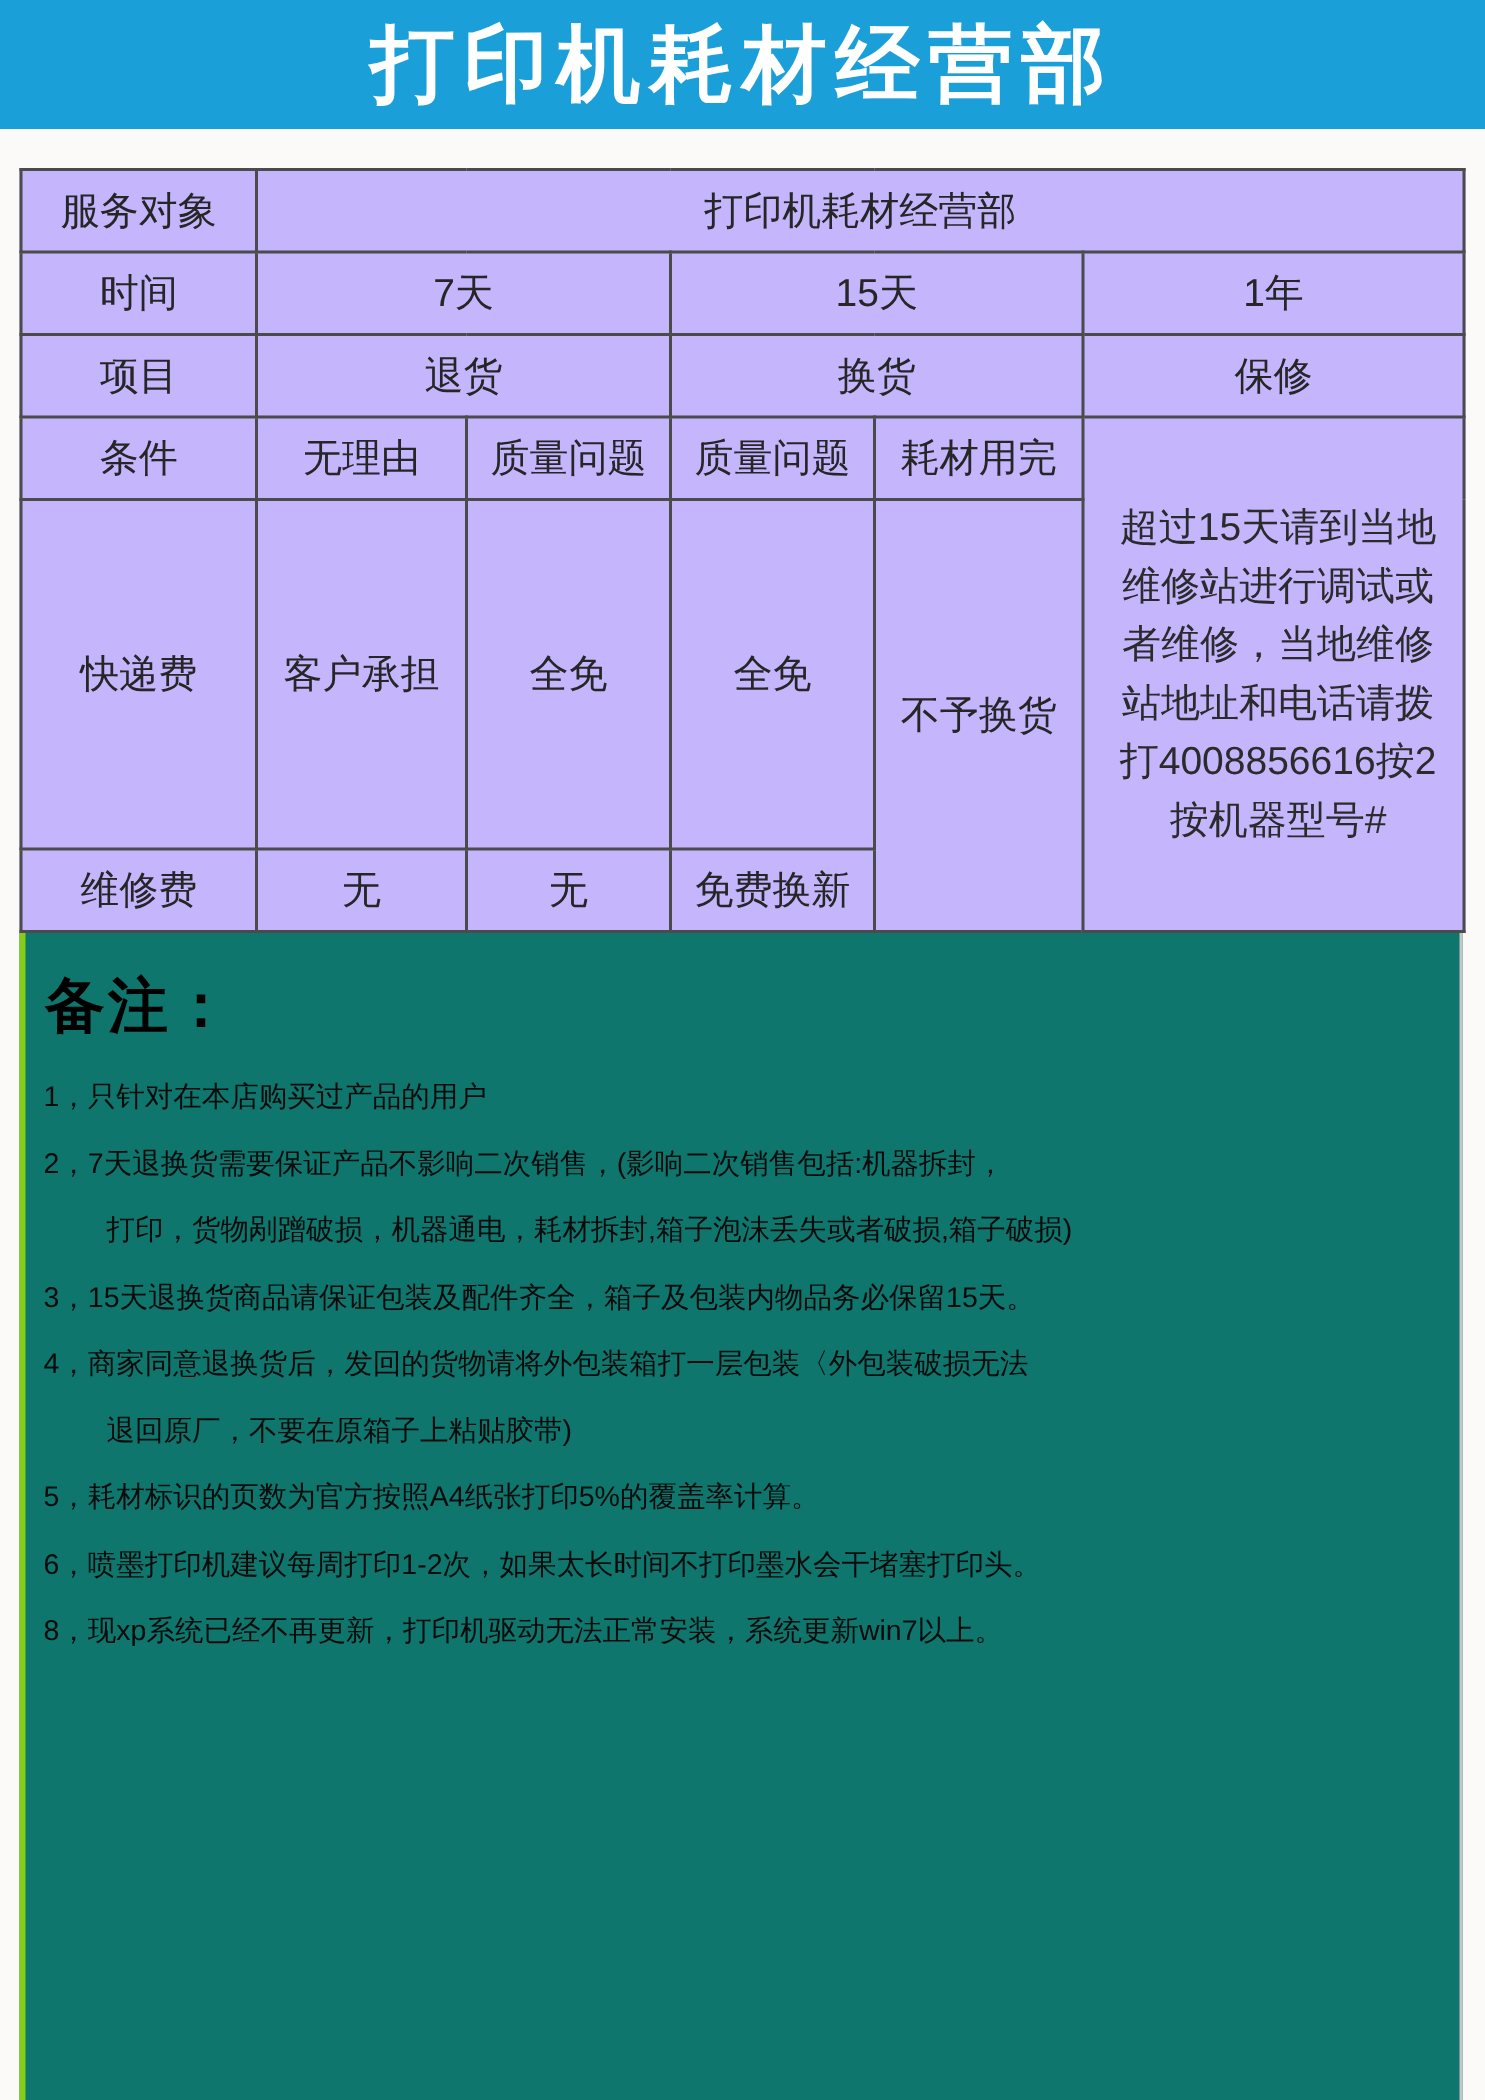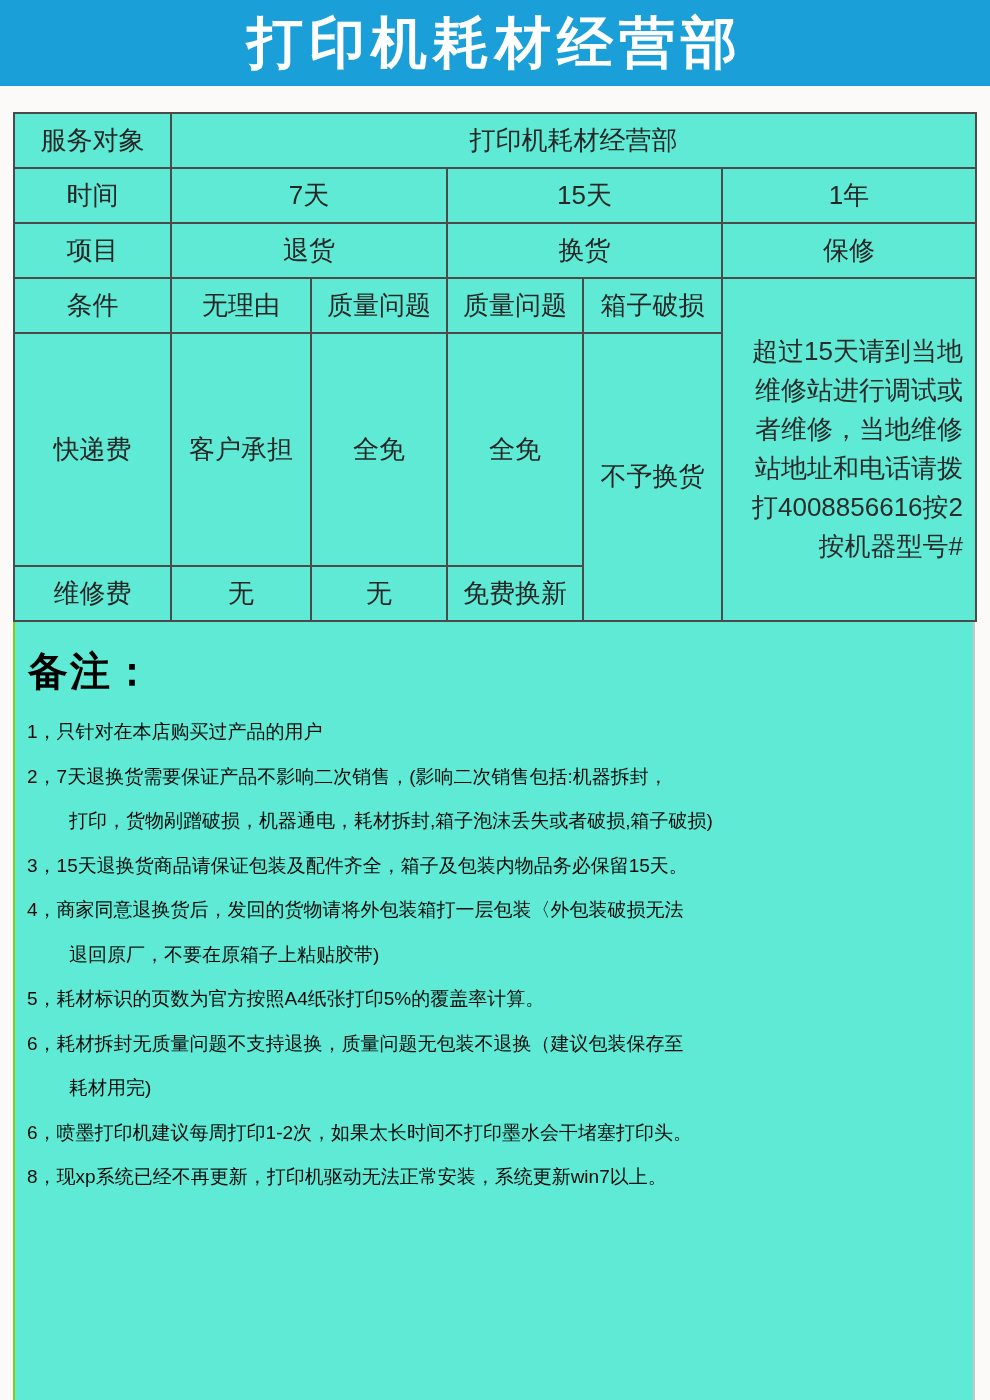--- a/index.html
+++ b/index.html
@@ -21,40 +21,40 @@
   .banner-title {
     color: #ffffff; font-size: 56px; font-weight: bold; letter-spacing: 6px;
     line-height: 1;
   }
 
   
   .warranty-table {
     position: absolute; top: 112px; left: 13px;
     width: 962px; height: 510px;
     border-collapse: collapse; table-layout: fixed;
-    background: #5eead4;
+    background: #c4b5fd;
     font-size: 26px; color: #262626;
   }
   .warranty-table td {
     border: 2px solid #4b4b4b;
     text-align: center; vertical-align: middle;
     padding: 2px 4px;
     overflow: hidden;
   }
   .warranty-table td.service-note {
-    text-align: right; padding: 10px 12px 10px 18px;
+    text-align: center; padding: 10px 12px 10px 18px;
     line-height: 39px; font-size: 26px; color: #2b2b2b; margin-left: 44px;
   }
 
   
   .notes {
     position: absolute; top: 622px; left: 13px; width: 962px; height: 778px;
     box-sizing: border-box;
-    background: #5eead4;
-    border-left: 2px solid #84cc16; border-right: 2px solid #c6c6c6;
+    background: #0f766e;
+    border-left: 4px solid #84cc16; border-right: 2px solid #c6c6c6;
     padding: 26px 14px 0 10px;
   }
   .notes-title {
     font-size: 40px; font-weight: bold; color: #000;
     margin: 0 0 16px 3px; line-height: 46px; letter-spacing: 2px;
   }
   .note {
     font-size: 19px; line-height: 44.5px; color: #0b0b0b;
     padding-left: 44px; text-indent: -42px;
     white-space: pre-wrap;
@@ -93,21 +93,21 @@
         <td>项目</td>
         <td colspan="2">退货</td>
         <td colspan="2">换货</td>
         <td>保修</td>
       </tr>
       <tr>
         <td>条件</td>
         <td>无理由</td>
         <td>质量问题</td>
         <td>质量问题</td>
-        <td>箱子破损</td>
+        <td>耗材用完</td>
         <td rowspan="3" class="service-note">超过15天请到当地维修站进行调试或者维修，当地维修站地址和电话请拨打4008856616按2按机器型号#</td>
       </tr>
       <tr>
         <td>快递费</td>
         <td>客户承担</td>
         <td>全免</td>
         <td>全免</td>
         <td rowspan="2">不予换货</td>
       </tr>
       <tr>
@@ -121,20 +121,18 @@
 
   <section class="notes">
     <h2 class="notes-title">备注：</h2>
     <div class="note">1，只针对在本店购买过产品的用户</div>
     <div class="note">2，7天退换货需要保证产品不影响二次销售，(影响二次销售包括:机器拆封，
 打印，货物剐蹭破损，机器通电，耗材拆封,箱子泡沫丢失或者破损,箱子破损)</div>
     <div class="note">3，15天退换货商品请保证包装及配件齐全，箱子及包装内物品务必保留15天。</div>
     <div class="note">4，商家同意退换货后，发回的货物请将外包装箱打一层包装〈外包装破损无法
 退回原厂，不要在原箱子上粘贴胶带)</div>
     <div class="note">5，耗材标识的页数为官方按照A4纸张打印5%的覆盖率计算。</div>
-    <div class="note">6，耗材拆封无质量问题不支持退换，质量问题无包装不退换（建议包装保存至
-耗材用完)</div>
     <div class="note">6，喷墨打印机建议每周打印1-2次，如果太长时间不打印墨水会干堵塞打印头。</div>
     <div class="note">8，现xp系统已经不再更新，打印机驱动无法正常安装，系统更新win7以上。</div>
 
   </section>
 
 </div>
 
 </body></html>

